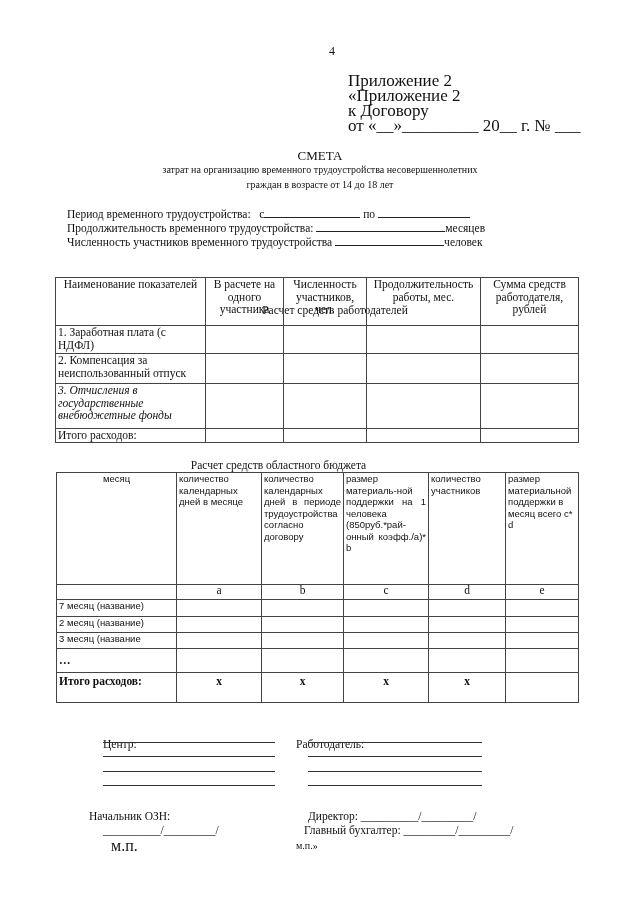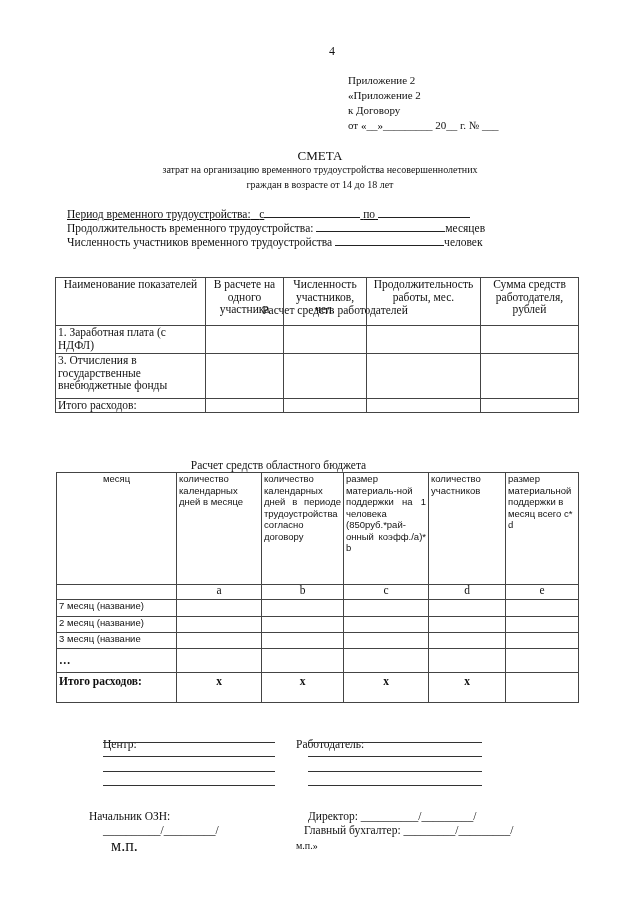--- a/index.html
+++ b/index.html
@@ -1,19 +1,19 @@
 <!DOCTYPE html>
 <html><head>
 <meta charset="utf-8">
 <style>
   html, body { margin:0; padding:0; background:#fff; }
   body { width:640px; height:905px; position:relative; font-family:"Liberation Serif", serif; color:#111; font-size:11.5px; }
   .abs { position:absolute; }
   .pnum { left:329px; top:44px; font-size:12px; }
-  .app { left:348px; top:73px; line-height:15px; font-size:11px; }
+  .app { left:348px; top:73px; line-height:15px; font-size:17px; }
   .title { left:0; width:640px; top:148px; text-align:center; font-size:13px; }
   .sub { left:0; width:640px; top:162px; text-align:center; line-height:15px; font-size:10px; }
   .field { left:67px; line-height:14px; font-size:11.5px; white-space:nowrap; }
   .blank { display:inline-block; border-bottom:1px solid #222; height:10px; vertical-align:baseline; }
   .cap { font-size:11.5px; }
   table { border-collapse:collapse; position:absolute; table-layout:fixed; }
   td { border:1px solid #444; padding:0 2px; vertical-align:top; font-size:11.5px; line-height:12.5px; }
   .t1 td.h { text-align:center; }
   .t2 td { font-family:"Liberation Sans", sans-serif; font-size:9.5px; line-height:11.5px; }
   .t2 td.c { text-align:center; font-family:"Liberation Serif", serif; font-size:11.5px; }
@@ -33,21 +33,21 @@
   <div>к Договору</div>
   <div>от «__»_________ 20__ г. № ___</div>
 </div>
 
 <div class="abs title">СМЕТА</div>
 <div class="abs sub">
   <div>затрат на организацию временного трудоустройства несовершеннолетних</div>
   <div>граждан в возрасте от 14 до 18 лет</div>
 </div>
 
-<div class="abs field" style="top:207px;text-decoration:underline;">
+<div class="abs field" style="top:207px;">
   <span>Период временного трудоустройства:</span>&nbsp;&nbsp;
   <span>с</span><span class="blank" style="width:96px;"></span>
   <span>по</span>
   <span class="blank" style="width:92px;"></span>
 </div>
 <div class="abs field" style="top:221px;">
   <span>Продолжительность временного трудоустройства:</span>
   <span class="blank" style="width:129px;"></span><span>месяцев</span>
 </div>
 <div class="abs field" style="top:235px;">
@@ -73,21 +73,28 @@
     <td class="h">Продолжительность работы, мес.</td>
     <td class="h">Сумма средств работодателя, рублей</td>
   </tr>
   <tr style="height:28px;">
     <td>1. Заработная плата (с НДФЛ)</td>
     <td></td>
     <td></td>
     <td></td>
     <td></td>
   </tr>
-  <tr style="height:45px;">
+  <tr style="height:30px;">
+    <td>2. Компенсация за неиспользованный отпуск</td>
+    <td></td>
+    <td></td>
+    <td></td>
+    <td></td>
+  </tr>
+  <tr style="height:45px;font-style:italic;">
     <td>3. Отчисления в государственные внебюджетные фонды</td>
     <td></td>
     <td></td>
     <td></td>
     <td></td>
   </tr>
   <tr style="height:13px;">
     <td>Итого расходов:</td>
     <td></td>
     <td></td>

